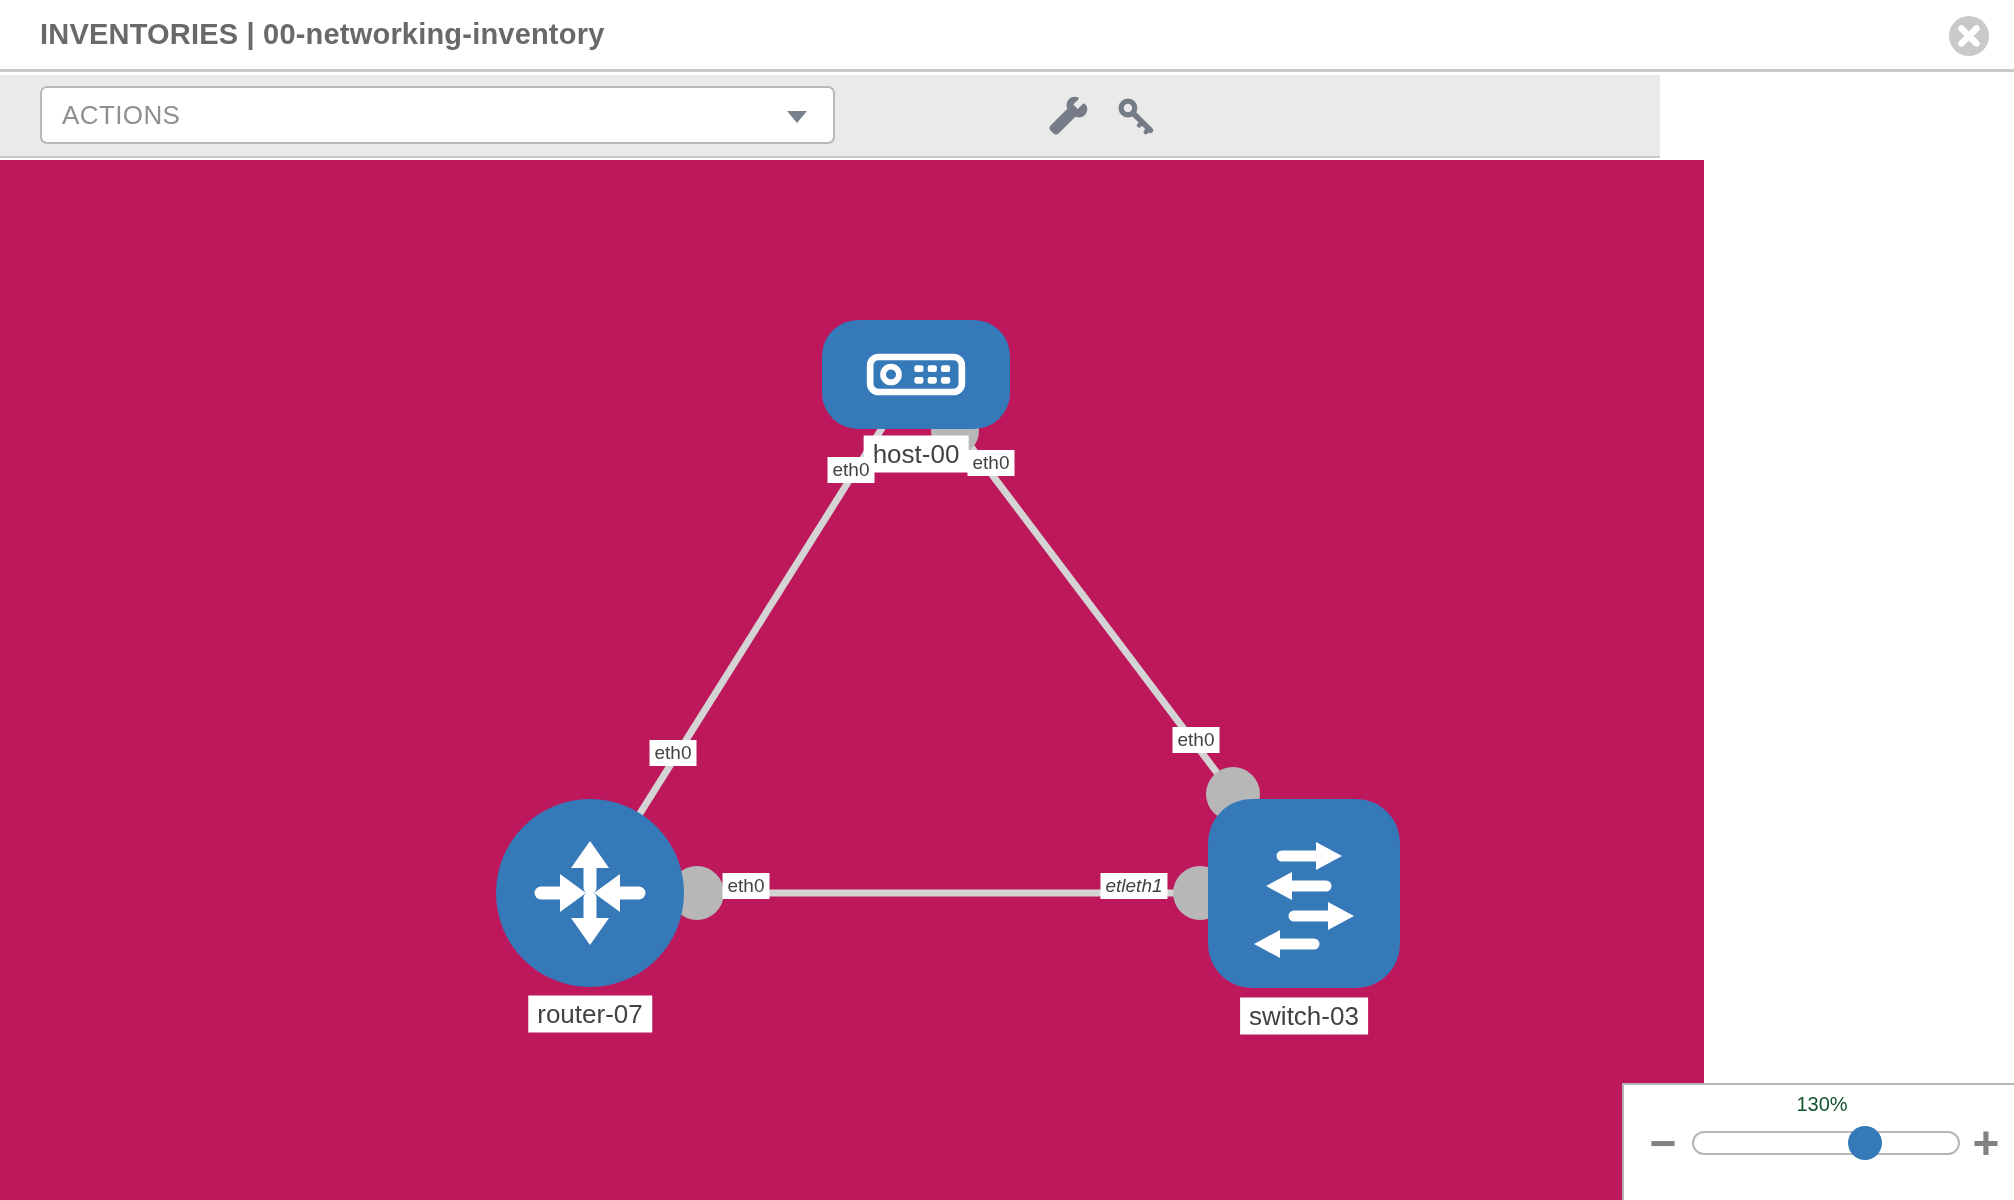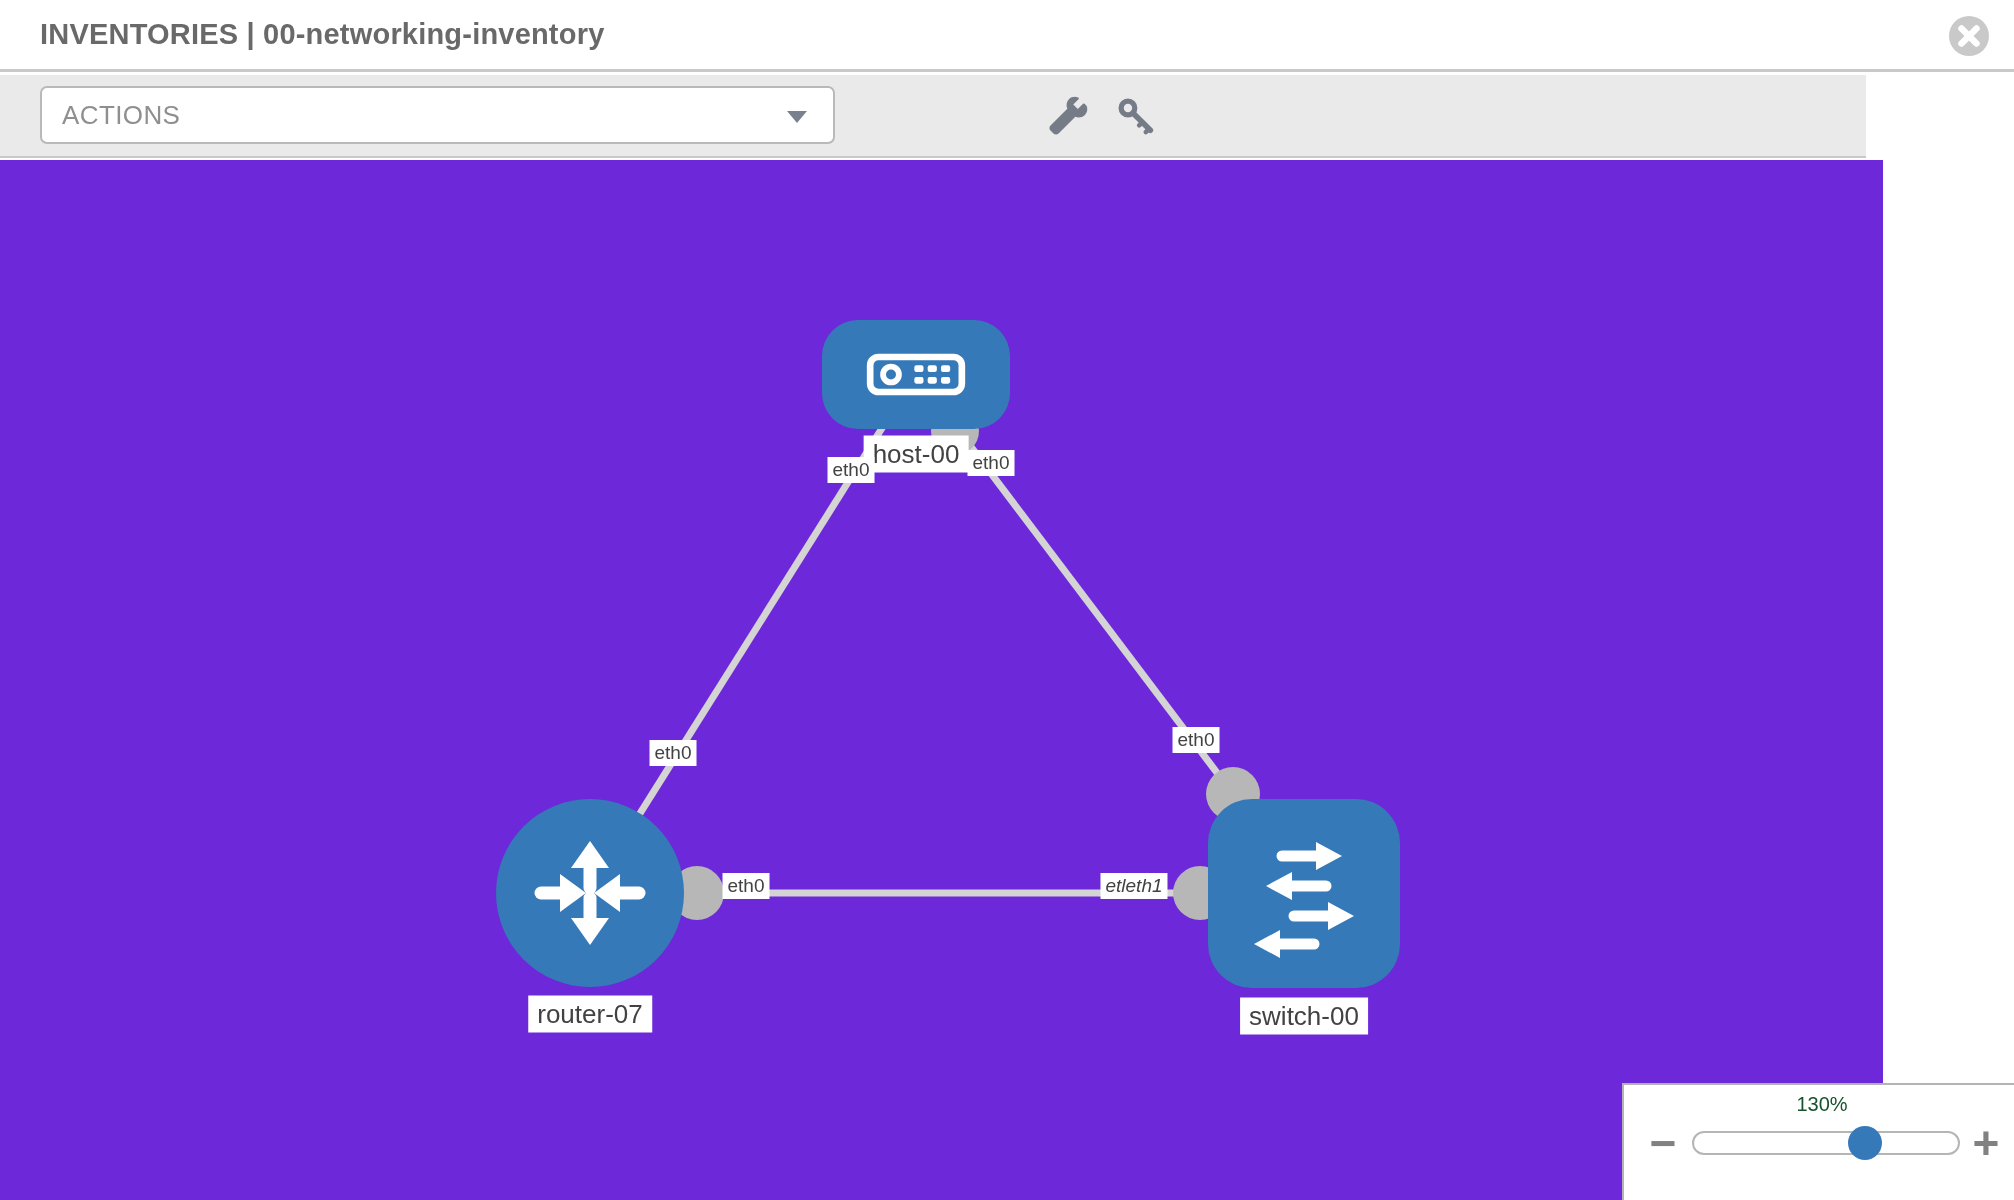--- a/index.html
+++ b/index.html
@@ -9,37 +9,37 @@
 
   
   .header { position:absolute; left:0; top:0; width:2014px; height:72px;
             background:#ffffff; border-bottom:3px solid #c9c9c9; }
   .page-title { position:absolute; left:40px; top:0; height:69px; line-height:69px;
                 font-size:29px; font-weight:bold; color:#696969; letter-spacing:.2px; }
   .close-btn { position:absolute; right:24px; top:15px; width:42px; height:42px;
                border:none; background:transparent; cursor:pointer; }
 
   
-  .toolbar { position:absolute; left:0; top:75px; width:1866px; height:83px;
+  .toolbar { position:absolute; left:0; top:75px; width:1660px; height:83px;
              background:#eaeaea; border-bottom:2px solid #c9c9c9; }
   .select-box { position:absolute; top:11px; height:58px; background:#ffffff;
                 border:2px solid #b9b9b9; border-radius:7px; cursor:pointer; }
   .select-box .sel-label { position:absolute; left:20px; top:0; height:54px; line-height:54px;
                            font-size:26px; color:#8f8f8f; letter-spacing:.4px; }
   .chevron { position:absolute; right:26px; top:23px; width:0; height:0;
              border-left:10px solid transparent; border-right:10px solid transparent;
              border-top:12px solid #79828c; }
   .actions-box { left:40px; width:795px; }
   .search-box  { left:1185px; width:793px; }
   .tool-icon-btn { position:absolute; top:20px; width:44px; height:44px;
                    background:transparent; border:none; cursor:pointer; }
 
   
-  .canvas { position:absolute; left:0; top:160px; width:1883px; height:1040px;
-            background:#6d28d9; overflow:hidden; }
+  .canvas { position:absolute; left:0; top:160px; width:1704px; height:1040px;
+            background:#be185d; overflow:hidden; }
   .canvas svg.graph { position:absolute; left:0; top:0; }
 
   .node-label, .if-label { position:absolute; transform:translate(-50%,-50%);
             background:#ffffff; color:#424242; white-space:nowrap; }
   .node-label { font-size:26px; padding:3px 9px; }
   .if-label   { font-size:19px; padding:2px 5px; }
 
   
   .zoom-panel { position:absolute; left:1622px; top:1083px; width:440px; height:152px;
                 background:#ffffff; border:2px solid #b3b3b3; }
@@ -152,21 +152,21 @@
               <polygon points="110,88 84,74 84,102" stroke="none"></polygon>
             <line x1="70" y1="116" x2="32" y2="116"></line>
               <polygon points="10,116 36,102 36,130" stroke="none"></polygon>
           </g>
         </svg>
       </g>
     </svg>
 
     <div class="node-label" style="left:916px;  top:294px;">host-00</div>
     <div class="node-label" style="left:590px;  top:854px;">router-07</div>
-    <div class="node-label" style="left:1304px; top:856px;">switch-00</div>
+    <div class="node-label" style="left:1304px; top:856px;">switch-03</div>
 
     <div class="if-label" style="left:851px;  top:310px;">eth0</div>
     <div class="if-label" style="left:991px;  top:303px;">eth0</div>
     <div class="if-label" style="left:673px;  top:593px;">eth0</div>
     <div class="if-label" style="left:1196px; top:580px;">eth0</div>
     <div class="if-label" style="left:746px;  top:726px;">eth0</div>
     <div class="if-label" style="left:1134px; top:726px;font-style:italic;">etleth1</div>
   </div>
 
   <div class="zoom-panel">

